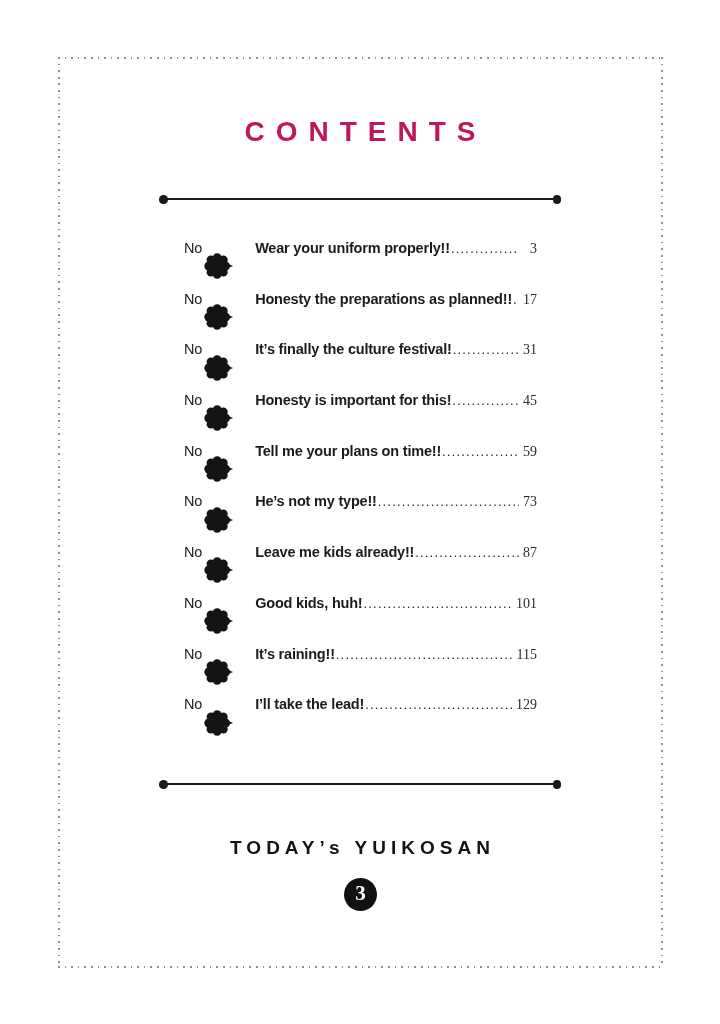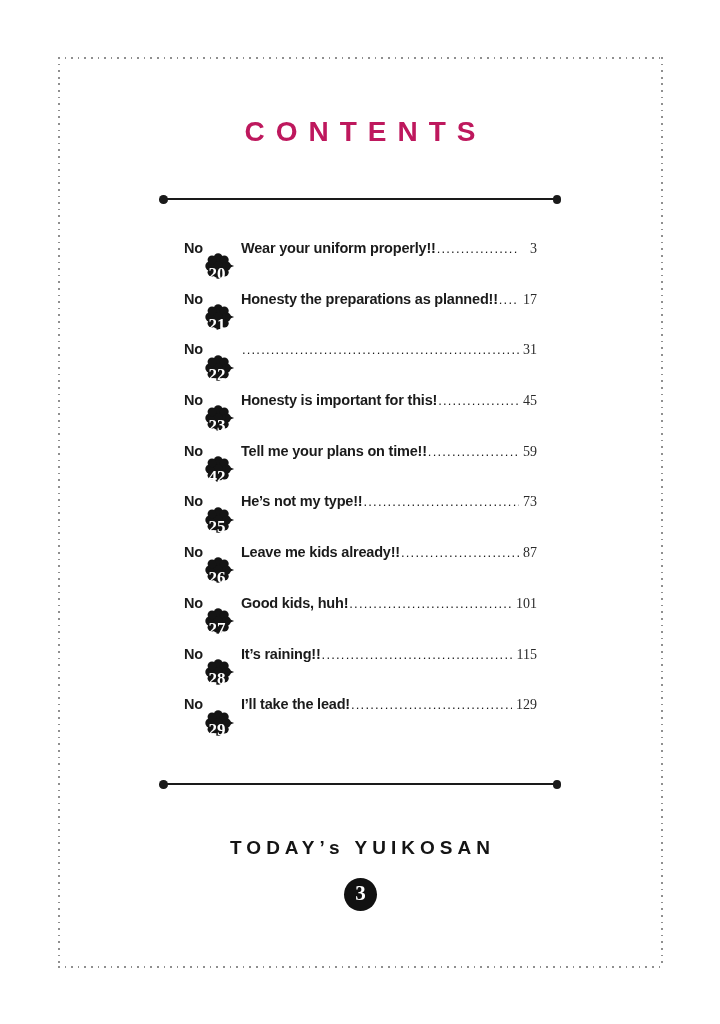--- a/index.html
+++ b/index.html
@@ -37,37 +37,37 @@
   }
   .rule::before { left: -4px; }
   .rule::after { right: -4px; }
   .rule.top-rule { top: 198px; }
   .rule.bottom-rule { top: 783px; }
 
   
   .toc { position: absolute; left: 184px; top: 240px; width: 353px; }
   .row { height: 50.7px; display: flex; align-items: baseline; overflow: hidden; }
   .no {
-    font-weight: bold; font-size: 14.5px; letter-spacing: -0.2px;
+    font-weight: normal; font-size: 14.5px; letter-spacing: -0.2px;
     color: #1b1b1b; flex: 0 0 auto;
   }
   .badge {
     position: relative; flex: 0 0 auto; width: 31px; height: 28px;
     align-self: center; margin: 0 6px 0 1px; top: 1px;
   }
   .badge svg { display: block; }
   .badge-num {
-    position: absolute; left: 0; top: 7px; width: 26px; height: 28px;
+    position: absolute; left: 0; top: 16px; width: 26px; height: 28px;
     display: flex; align-items: center; justify-content: center;
     color: #ffffff; font-family: "Liberation Serif", serif;
-    font-weight: bold; font-size: 17px; padding-top: 1px;
+    font-weight: bold; font-size: 10px; padding-top: 1px;
   }
   .entry-title {
     font-weight: bold; font-size: 14.5px; letter-spacing: -0.2px;
-    color: #1b1b1b; white-space: nowrap; flex: 0 0 auto;
+    color: #1b1b1b; white-space: nowrap; flex: 0 0 auto; margin-left: 15px;
   }
   .dots {
     flex: 1 1 0; min-width: 0; overflow: hidden; white-space: nowrap;
     font-size: 13px; letter-spacing: 1.2px; color: #1b1b1b; margin: 0 4px 0 1px;
   }
   .pagenum {
     flex: 0 0 auto; font-family: "Liberation Serif", serif;
     font-size: 14px; color: #2b2b2b; text-align: right; min-width: 14px;
   }
 
@@ -160,20 +160,21 @@
           <circle cx="22.3" cy="22.3" r="4.9"></circle>
           <circle cx="15.5" cy="24.7" r="4.9"></circle>
           <circle cx="8.7" cy="22.3" r="4.9"></circle>
           <circle cx="6.2" cy="15.5" r="4.9"></circle>
           <circle cx="8.7" cy="8.7" r="4.9"></circle>
           <polygon points="24,11.8 33.2,15.5 24,19.2"></polygon>
         </g>
       </svg>
       <span class="badge-num">22</span>
     </span>
+    <span class="entry-title">It’s finally the culture festival!</span>
     <span class="dots">........................................................................................................................</span>
     <span class="pagenum">31</span>
   </div>
     <div class="row">
     <span class="no">No</span>
     <span class="badge">
       <svg width="31" height="28" viewBox="0 0 34 31" aria-hidden="true">
         <g fill="#141414">
           <circle cx="15.5" cy="15.5" r="10.2"></circle>
           <circle cx="15.5" cy="6.3" r="4.9"></circle>

